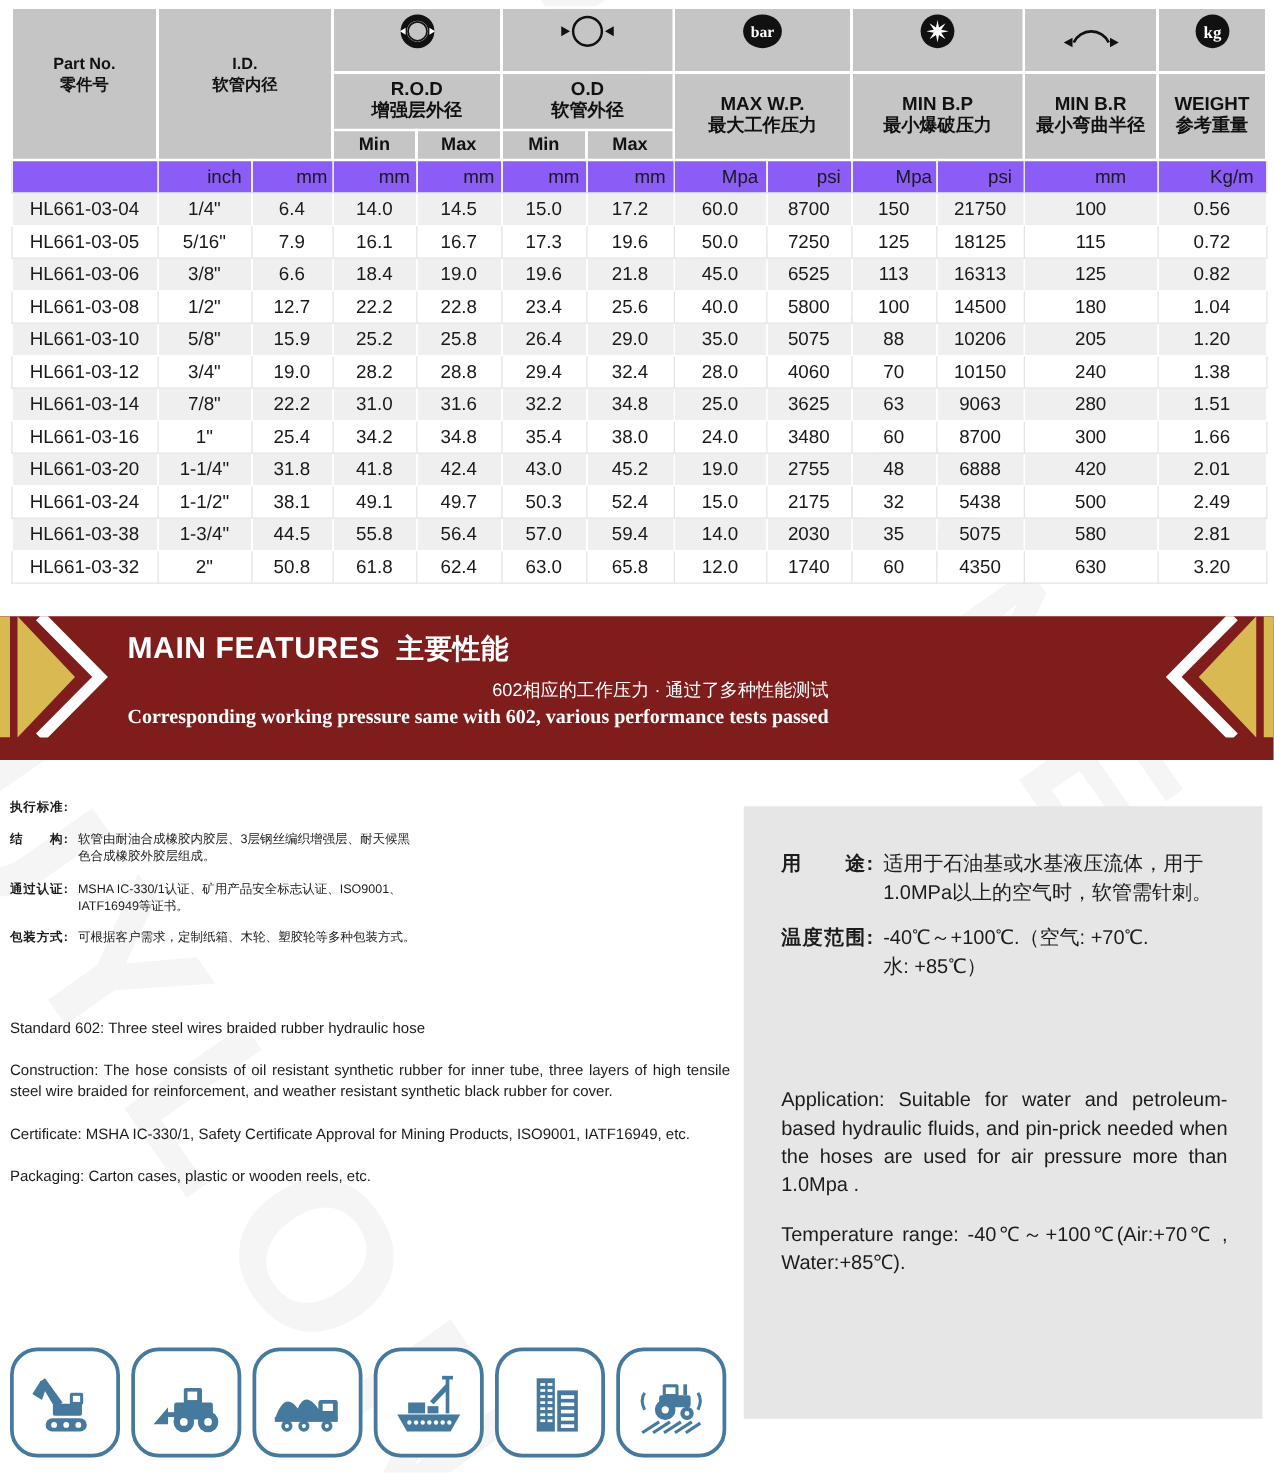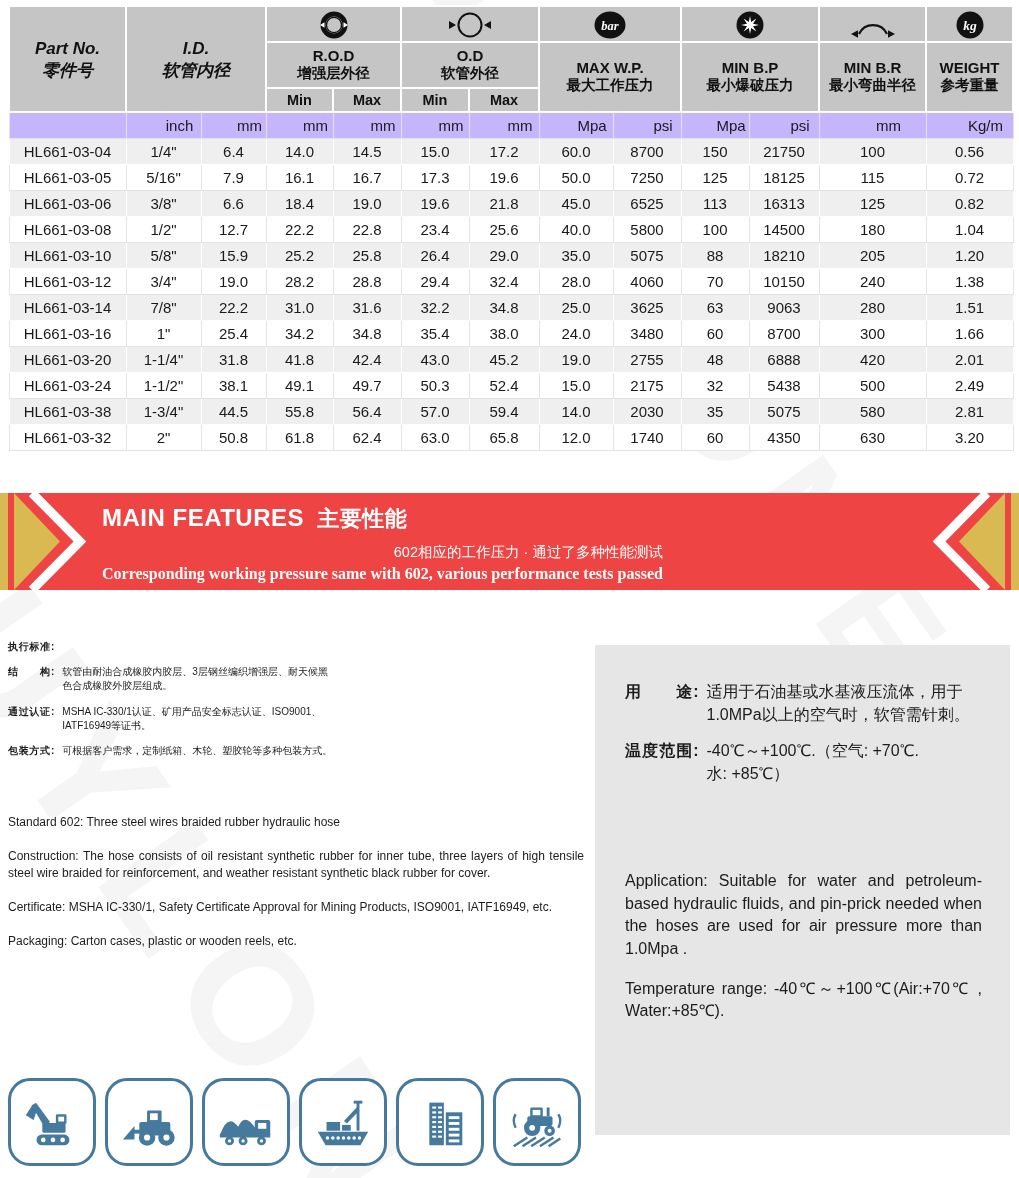--- a/index.html
+++ b/index.html
@@ -8,34 +8,34 @@
 
   
   .wm { position:absolute; font-weight:bold; color:rgba(110,110,110,0.07); white-space:nowrap; pointer-events:none; letter-spacing:26px; }
   .wm1 { font-size:170px; top:430px; left:-30px; transform:rotate(55deg); transform-origin:0 0; }
   .wm2 { font-size:150px; top:-110px; left:470px; transform:rotate(55deg); transform-origin:0 0; }
 
   
   .spec-table { position:absolute; top:5px; left:8px; width:1004px; border-collapse:collapse; table-layout:fixed; text-align:center; }
   .spec-table th, .spec-table td { overflow:hidden; }
   thead th { background:#c5c5c5; border:2px solid #ffffff; font-weight:bold; color:#111; }
-  .icon-row th { height:36px; padding:2px 0 0 0;font-style:italic; }
+  .icon-row th { height:36px; padding:2px 0 16px 0; }
   .label-row th { height:46px; font-size:15px; line-height:1.22; }
   .head-en { font-size:15px; }
   .head-zh { font-size:14.5px; }
   .minmax-row th { height:24px; font-size:14.5px; }
-  th.part-head, th.id-head { font-size:17px; line-height:1.3; }
+  th.part-head, th.id-head { font-size:13px; line-height:1.3; }
   tbody td { border:1px solid #e3e3e3; height:26px; font-size:15px; color:#1a1a1a; }
-  tr.units-row td { background:#c4b5fd; font-size:15px;padding-left:32px; }
+  tr.units-row td { background:#8b5cf6; font-size:15px;padding-left:32px; }
   tr.row-odd td { background:#efefef; border-color:#ffffff; }
   tr.row-even td { background:#ffffff; }
   .spec-table .hicon { display:block; margin:0 auto; }
 
   
-  .banner { position:absolute; top:493px; left:0; width:1019px; height:97px; background:#ef4444; }
+  .banner { position:absolute; top:493px; left:0; width:1019px; height:115px; background:#7f1d1d; }
   .banner svg.chev { position:absolute; top:0; height:97px; width:106px; }
   .banner svg.chev.left { left:0; }
   .banner svg.chev.right { right:0; transform:scaleX(-1); }
   .banner-text { position:absolute; left:102px; top:11px; color:#ffffff; }
   .banner-title { font-size:24px; font-weight:bold; letter-spacing:0.5px; }
   .banner-title .zh { font-size:22px; margin-left:6px; }
   .banner-sub1 { font-family:Liberation Sans, sans-serif; font-size:14.5px; margin-top:9px;text-align:right; }
   .banner-sub2 { font-family:"Liberation Serif",serif; font-size:16px; font-weight:bold; margin-top:3px;text-align:center; }
 
   
@@ -248,21 +248,21 @@
           <td>HL661-03-10</td>
           <td>5/8"</td>
           <td>15.9</td>
           <td>25.2</td>
           <td>25.8</td>
           <td>26.4</td>
           <td>29.0</td>
           <td>35.0</td>
           <td>5075</td>
           <td>88</td>
-          <td>18210</td>
+          <td>10206</td>
           <td>205</td>
           <td>1.20</td>
         </tr>
         <tr class="row-even">
           <td>HL661-03-12</td>
           <td>3/4"</td>
           <td>19.0</td>
           <td>28.2</td>
           <td>28.8</td>
           <td>29.4</td>

